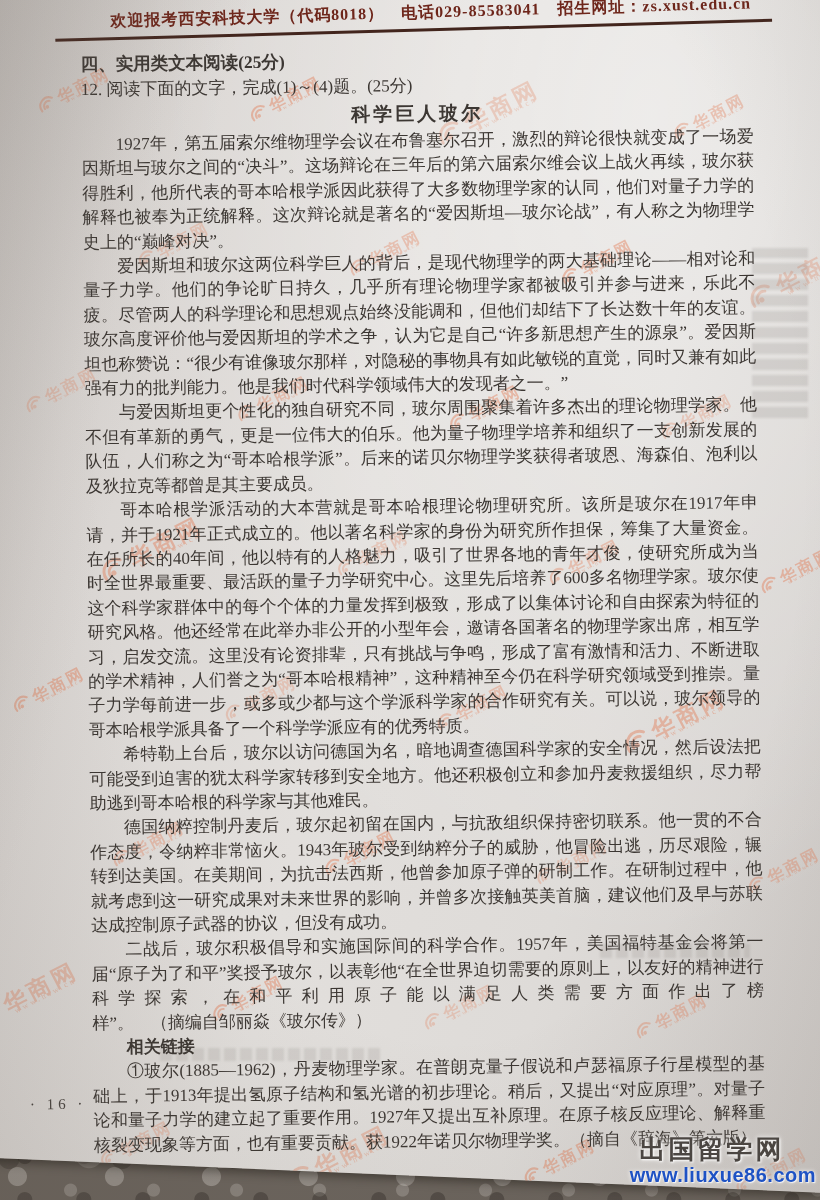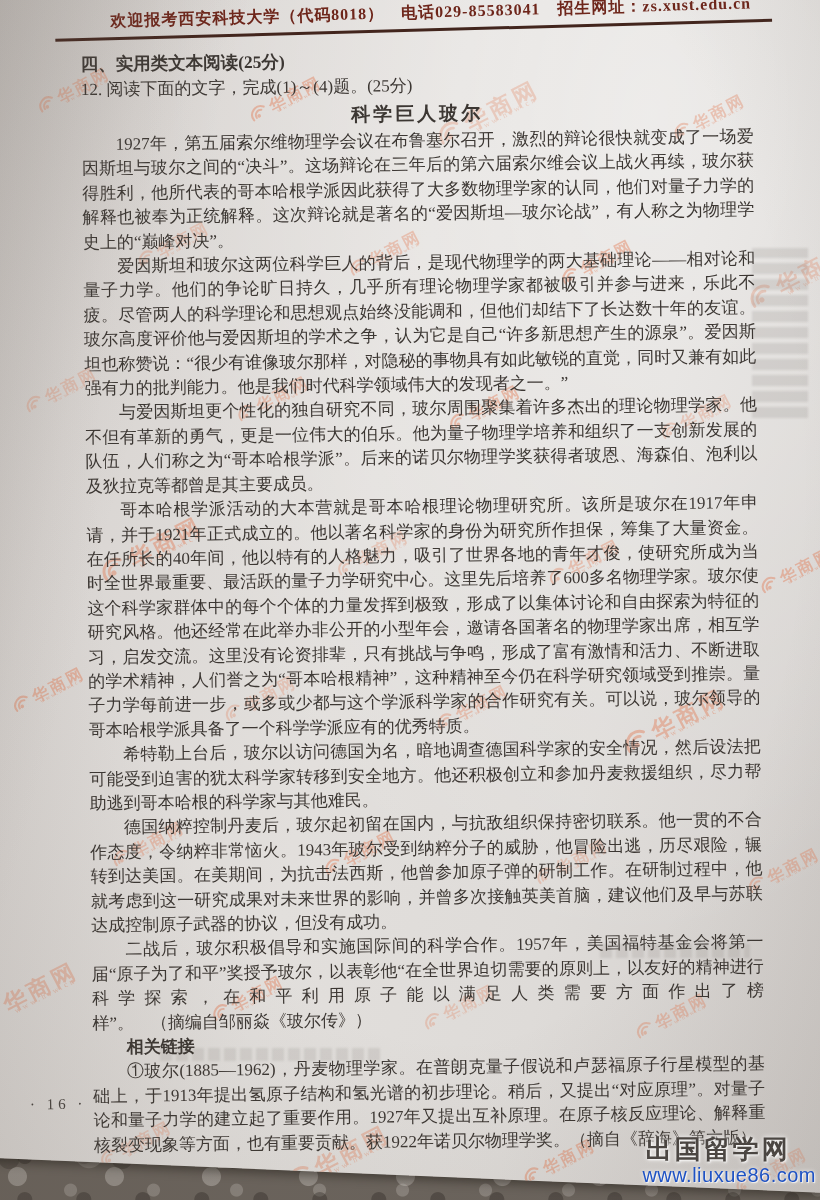--- a/index.html
+++ b/index.html
@@ -84,21 +84,21 @@
 
   
   .site-badge{position:absolute;right:4px;top:1136px;z-index:5;text-align:center;line-height:1;}
   .site-name{
     display:block;font-family:"Liberation Sans","DejaVu Sans",sans-serif;
     font-weight:bold;font-size:26px;letter-spacing:3px;color:#4b4642;margin-right:22px;
     text-shadow:0 0 5px rgba(255,255,255,.95), 1px 1px 2px rgba(255,255,255,.85);
   }
   .site-url{
     display:block;font-family:"Liberation Sans","DejaVu Sans",sans-serif;
-    font-weight:normal;font-size:20px;letter-spacing:.5px;margin-top:3px;
+    font-weight:bold;font-size:20px;letter-spacing:.5px;margin-top:3px;
     text-shadow:0 0 4px rgba(255,255,255,.95), 1px 1px 1px rgba(255,255,255,.8);
   }
 </style>
 </head>
 <body>
 
 <div class="screenshot">
 
   <div class="desk"></div>
 

